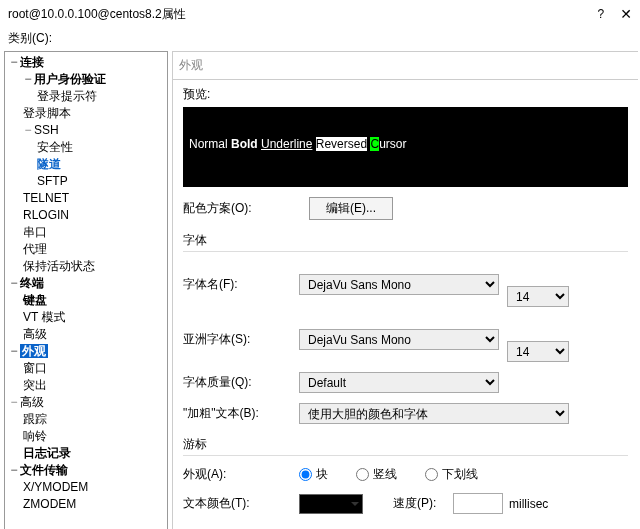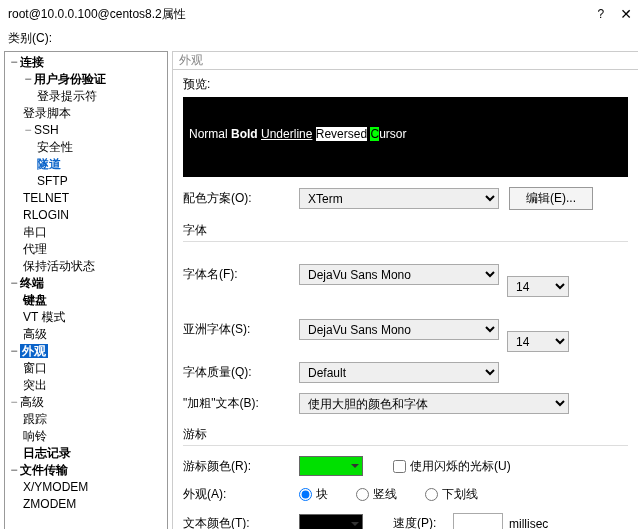--- a/index.html
+++ b/index.html
@@ -98,21 +98,20 @@
     <div class="panel">
       <div class="preview-lbl">预览:</div>
       <div class="terminal">
 <div class="row"><span class="w">Normal </span><span class="w b">Bold</span><span class="w"> </span><span class="w u">Underline</span><span class="w"> </span><span class="rev">Reversed</span><span class="w"> </span><span class="curbox">C</span><span class="w">ursor</span></div>
 <div class="row"></div>
 
       </div>
 
       <div class="formrow">
         <span class="lab">配色方案(O):</span>
-        <select class="wide"><option>XTerm</option></select>
         <button class="btn">编辑(E)...</button>
       </div>
 
       <div class="section">字体</div>
       <div class="hr"></div>
       <div class="formrow">
         <span class="lab">字体名(F):</span>
         <select class="wide"><option>DejaVu Sans Mono</option></select>
         <select class="num"><option>14</option></select>
       </div>
@@ -126,27 +125,20 @@
         <select class="wide"><option>Default</option></select>
       </div>
       <div class="formrow">
         <span class="lab">"加粗"文本(B):</span>
         <select class="wide" style="max-width:270px"><option>使用大胆的颜色和字体</option></select>
       </div>
 
       <div class="section">游标</div>
       <div class="hr"></div>
       <div class="formrow">
-        <span class="lab">游标颜色(R):</span>
-        <span class="colorwell" style="background:#00e000"></span>
-        <span style="width:30px"></span>
-        <input type="checkbox" class="check" style="">
-        <span>使用闪烁的光标(U)</span>
-      </div>
-      <div class="formrow">
         <span class="lab">外观(A):</span>
         <label class="radiolab"><input type="radio" class="radio" name="cur" checked="" style=""><span>块</span></label>
         <label class="radiolab"><input type="radio" class="radio" name="cur" style=""><span>竖线</span></label>
         <label class="radiolab"><input type="radio" class="radio" name="cur" style=""><span>下划线</span></label>
       </div>
       <div class="formrow">
         <span class="lab">文本颜色(T):</span>
         <span class="colorwell" style="background:#000"></span>
         <span style="width:30px"></span>
         <span style="width:60px">速度(P):</span>

